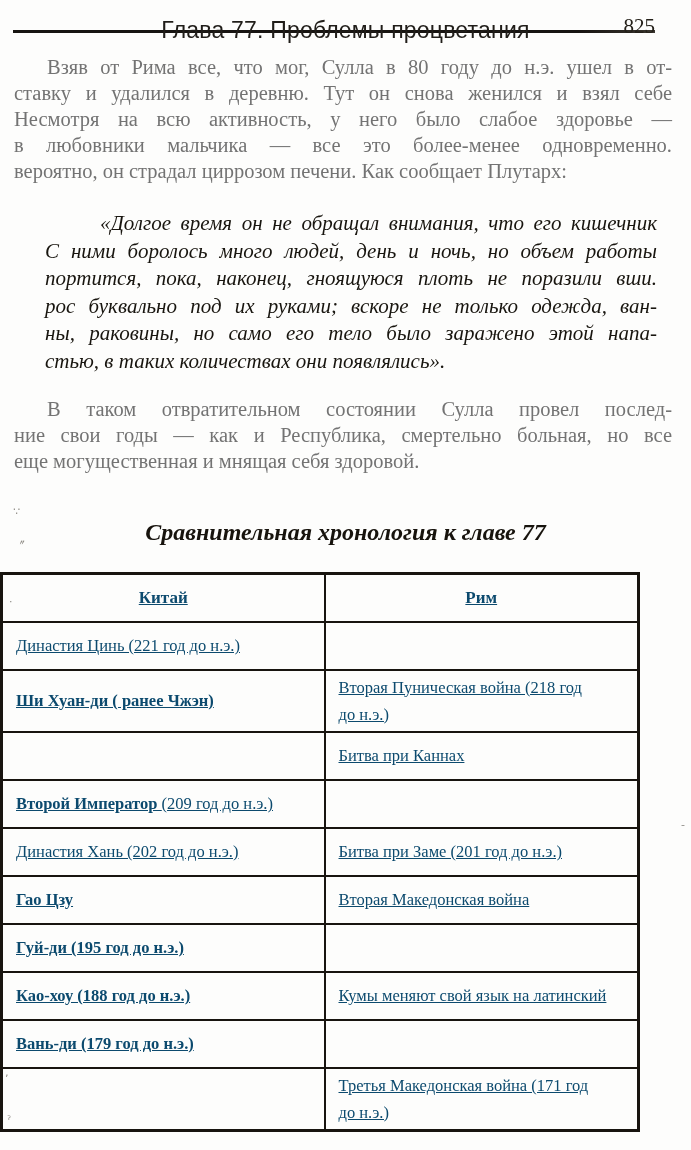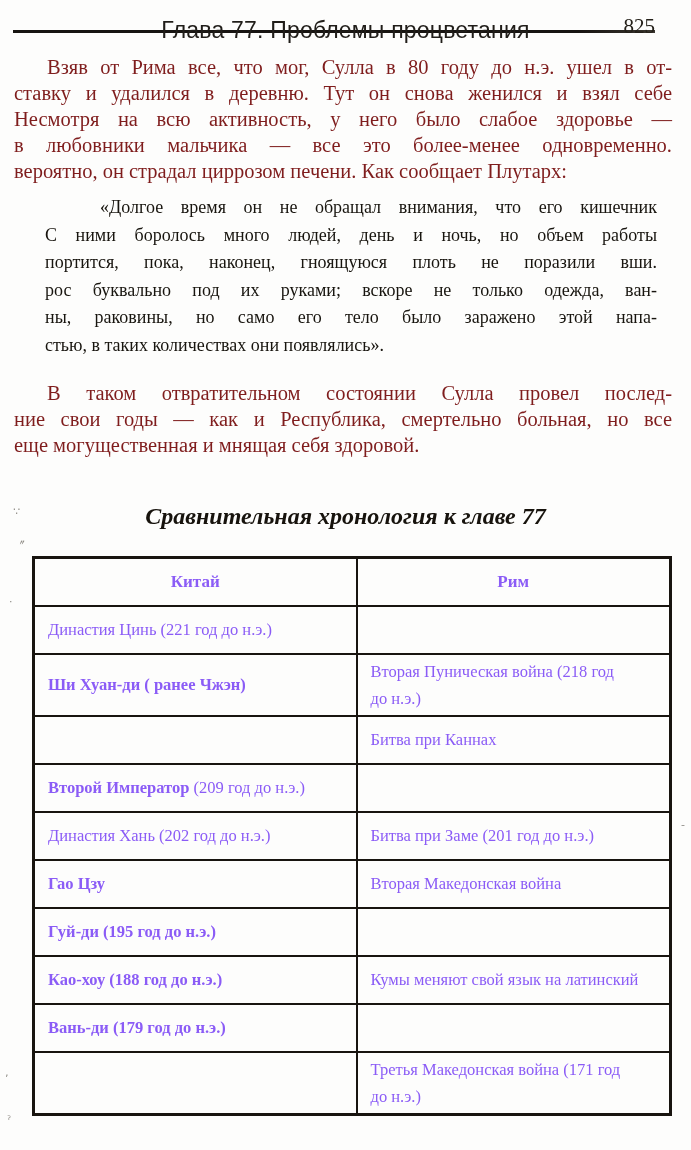--- a/index.html
+++ b/index.html
@@ -35,51 +35,53 @@
     width: 642px;
     height: 3px;
     background: linear-gradient(to right, #171411 88%, #3a362f 100%);
   }
   
   .body-text {
     margin: 21px 11px 0 14px;
     width: 658px;
     font-size: 20.5px;
     line-height: 26px;
-    color: #7f1d1d;
+    color: #737373;
   }
   .pline { text-align: justify; text-align-last: justify; white-space: nowrap; }
   .pline.first { text-indent: 33px; }
   .pline.last { text-align-last: left; white-space: normal; }
   .quote-block {
-    margin: 10px 34px 0 45px;
+    margin: 26px 34px 0 45px;
     width: 612px;
-    font-size: 18px;
+    font-style: italic;
+    font-size: 21px;
     line-height: 27.5px;
     color: #18150f;
   }
   .quote-block .pline.first { text-indent: 55px; }
   .para-2 { margin-top: 21px; }
   
   .table-caption {
     margin-top: 45px;
     text-align: center;
     font-weight: bold;
     font-size: 24px;
     color: #17130d;
     font-style: italic;
   }
   .chronology-table {
-    margin: 26px 0 0 32px;
+    margin: 26px 0 0 0;
     width: 637px;
     border-collapse: collapse;
     table-layout: fixed;
     font-size: 16.5px;
     line-height: 27px;
-    color: #8b5cf6;
+    color: #0c4a6e;
+    text-decoration: underline;
   }
   .chronology-table col.c-china { width: 323px; }
   .chronology-table col.c-rome  { width: 314px; }
   .chronology-table, .chronology-table th, .chronology-table td {
     border: 2.5px solid #18140f;
   }
   .chronology-table { border-width: 3px; }
   .chronology-table th {
     height: 48px;
     text-align: center;

